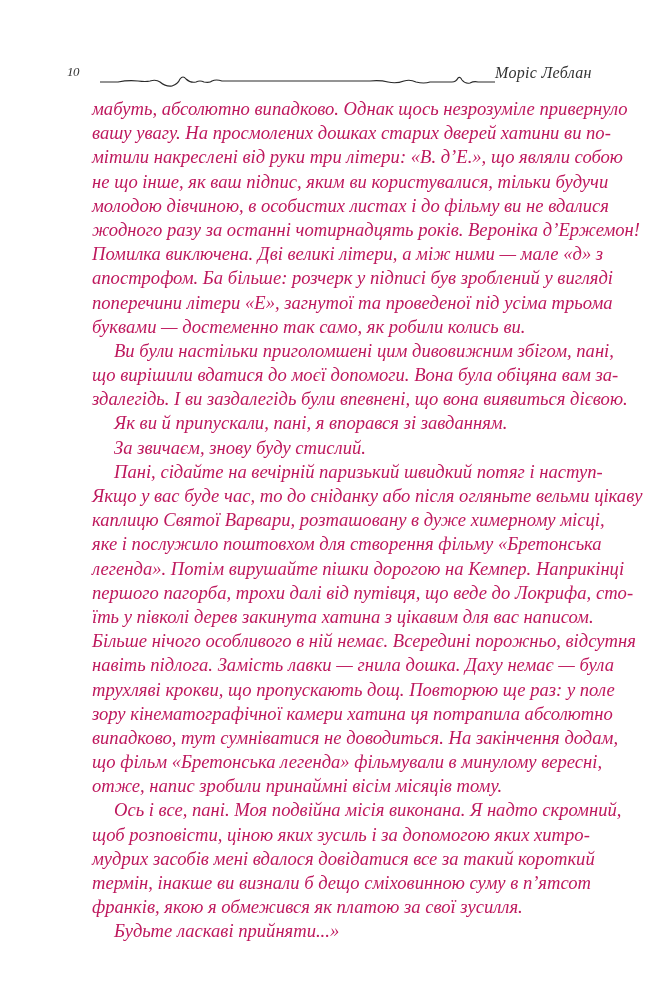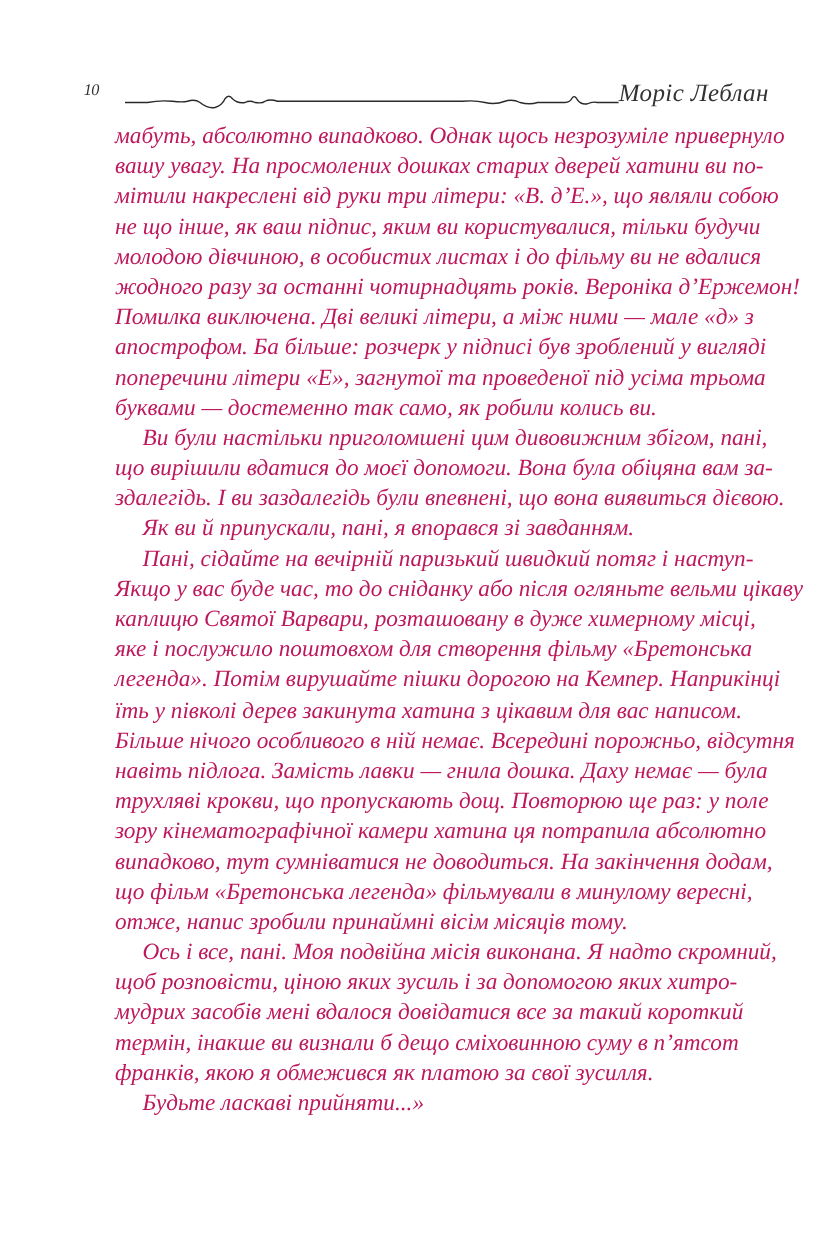--- a/index.html
+++ b/index.html
@@ -38,21 +38,21 @@
       top: 8px;
       width: 395px;
       height: 20px;
     }
     .author {
       position: absolute;
       left: 495px;
       top: 2px;
       font-family: "Liberation Serif", serif;
       font-style: italic;
-      font-size: 20px;
+      font-size: 16px;
       color: #333;
       letter-spacing: 0.3px;
     }
     .body-text {
       position: absolute;
       top: 97px;
       left: 92px;
       width: 497px;
       font-family: "Liberation Serif", serif;
       font-style: italic;
@@ -104,27 +104,31 @@
   <div>
     <span class="line indent">Ви були настільки приголомшені цим дивовижним збігом, пані,</span>
     <span class="line">що вирішили вдатися до моєї допомоги. Вона була обіцяна вам за-</span>
     <span class="line last">здалегідь. І ви заздалегідь були впевнені, що вона виявиться дієвою.</span>
   </div>
 
   <div>
     <span class="line indent last">Як ви й припускали, пані, я впорався зі завданням.</span>
   </div>
 
+  <div>
+    <span class="line indent last">За звичаєм, знову буду стислий.</span>
+  </div>
 
   <div>
     <span class="line indent">Пані, сідайте на вечірній паризький швидкий потяг і наступ-</span>
     <span class="line">Якщо у вас буде час, то до сніданку або після огляньте вельми цікаву</span>
     <span class="line">каплицю Святої Варвари, розташовану в дуже химерному місці,</span>
     <span class="line">яке і послужило поштовхом для створення фільму «Бретонська</span>
     <span class="line">легенда». Потім вирушайте пішки дорогою на Кемпер. Наприкінці</span>
+    <span class="line">першого пагорба, трохи далі від путівця, що веде до Локрифа, сто-</span>
     <span class="line">їть у півколі дерев закинута хатина з цікавим для вас написом.</span>
     <span class="line">Більше нічого особливого в ній немає. Всередині порожньо, відсутня</span>
     <span class="line">навіть підлога. Замість лавки — гнила дошка. Даху немає — була</span>
     <span class="line">трухляві крокви, що пропускають дощ. Повторюю ще раз: у поле</span>
     <span class="line">зору кінематографічної камери хатина ця потрапила абсолютно</span>
     <span class="line">випадково, тут сумніватися не доводиться. На закінчення додам,</span>
     <span class="line">що фільм «Бретонська легенда» фільмували в минулому вересні,</span>
     <span class="line last">отже, напис зробили принаймні вісім місяців тому.</span>
   </div>
 

